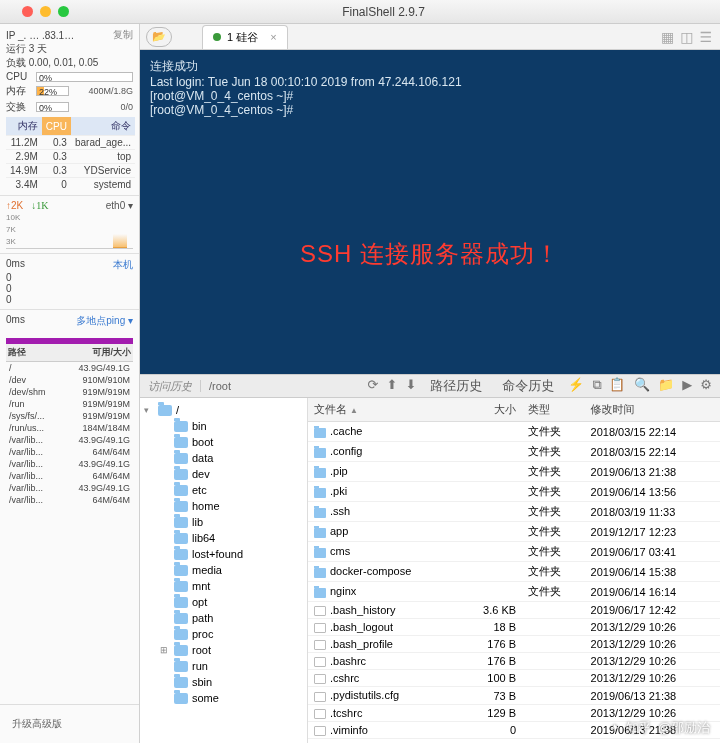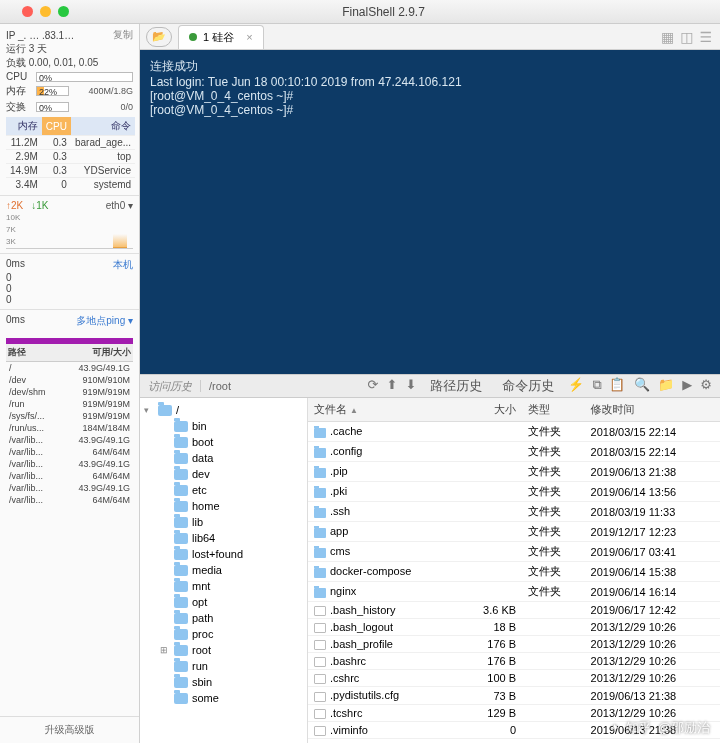--- a/index.html
+++ b/index.html
@@ -26,42 +26,42 @@
 .barr { text-align: right; font-size: 9px; color: #555; width: 60px; }
 
 .proc-tbl { width: 100%; border-collapse: collapse; font-size: 10px; margin-top: 2px; }
 .proc-tbl th { background: #dde7f5; color: #336; font-weight: normal; padding: 2px 4px; text-align: right; }
 .proc-tbl th.cpu { background: #f9b65a; color: #fff; }
 .proc-tbl td { padding: 1px 4px; text-align: right; border-top: 1px solid #eee; margin-left: 16px; }
 .proc-tbl td.cmd, .proc-tbl th.cmd { text-align: right; }
 
 .net-sec { padding: 4px 6px; border-top: 1px solid #e0e0e0; }
 .net-hdr { display: flex; gap: 8px; font-size: 10px; }
-.up { color: #e07030; } .down { color: #3a9a3a; }
+.up { color: #e07030; } .down { color: #3a9a3a; font-family: Liberation Serif, serif; }
 .ethlbl { margin-left: auto; color: #555; }
 .chart { height: 36px; border-bottom: 1px solid #ccc; margin-top: 2px; position: relative; }
 .chart .axis { position: absolute; left: 0; font-size: 8px; color: #888; }
 .chart .bump { position: absolute; right: 6px; bottom: 0; width: 14px; height: 14px; background: linear-gradient(to top,#f8c070,#f8c07000); border-bottom: 1px solid #e8a040; }
 
 .lat-sec { padding: 4px 6px; border-top: 1px solid #e0e0e0; }
 .lat-hdr { display: flex; justify-content: space-between; }
 .local { color: #3a7ad0; }
 
 .path-tbl { width: 100%; border-collapse: collapse; font-size: 9px; margin-top: 2px; }
 .path-tbl th { background: #eee; padding: 2px; text-align: left; border-top: 6px solid #a21caf; border-bottom: 1px solid #ccc; }
 .path-tbl td { padding: 1px 3px; white-space: nowrap; }
 
-.upgrade { text-align: center; padding: 6px; color: #666; margin-top: auto; border-top: 1px solid #ddd; font-family: Liberation Serif, serif; }
+.upgrade { text-align: left; padding: 12px; color: #666; margin-top: auto; border-top: 1px solid #ddd; font-family: Liberation Serif, serif; }
 
 
 .content { flex: 1; display: flex; flex-direction: column; background: #fff; }
 
 .tabbar { height: 26px; display: flex; align-items: center; border-bottom: 1px solid #d0d0d0; background: #f3f3f3; }
 .foldbtn { width: 26px; height: 20px; margin: 0 6px; border: 1px solid #bbb; border-radius: 10px; display: flex; align-items: center; justify-content: center; color: #5a9; }
-.tab { padding: 4px 10px; background: #fff; border: 1px solid #ccc; border-bottom: none; border-radius: 4px 4px 0 0; font-size: 11px; display: flex; align-items: center; gap: 6px; }
+.tab { padding: 4px 10px; background: #fff; border: 1px solid #ccc; border-bottom: none; border-radius: 4px 4px 0 0; font-size: 11px; display: flex; align-items: center; gap: 6px; margin-left: 24px; }
 .tab .st { width: 8px; height: 8px; border-radius: 50%; background: #3a9a3a; }
 .tab .x { color: #999; margin-left: 6px; }
 .viewbtns { margin-left: auto; display: flex; gap: 6px; padding-right: 8px; color: #aaa; font-size: 14px; }
 
 .terminal { flex: 0 0 324px; background: #0d3a66; color: #d8e6f0; font-family: Menlo, monospace; font-size: 12px; padding: 8px 10px; position: relative; }
 .terminal .line { white-space: pre; }
 .overlay { position: absolute; left: 0; right: 0; top: 58%; text-align: center; color: #ff3b30; font-size: 24px; font-weight: 400; letter-spacing: 1px; }
 
 .histbar { height: 24px; background: #ececec; border-top: 1px solid #ccc; border-bottom: 1px solid #ccc; display: flex; align-items: center; font-size: 11px; color: #666; }
 .histbar .h { padding: 0 8px; color: #888; font-style: italic; }
@@ -275,20 +275,21 @@
       </div>
     </div>
 
     <div class="terminal">
       <div id="term-lines">
           <div class="line">连接成功</div>
           <div class="line">Last login: Tue Jun 18 00:10:10 2019 from 47.244.106.121</div>
           <div class="line">[root@VM_0_4_centos ~]#</div>
           <div class="line">[root@VM_0_4_centos ~]#</div>
         </div>
+      <div class="overlay">SSH 连接服务器成功！</div>
     </div>
 
     <div class="histbar">
       <span class="h">访问历史</span>
       <span class="path">/root</span>
       <div class="tools">
         <span>⟳</span>
         <span>⬆</span>
         <span>⬇</span>
         <span class="link">路径历史</span>

